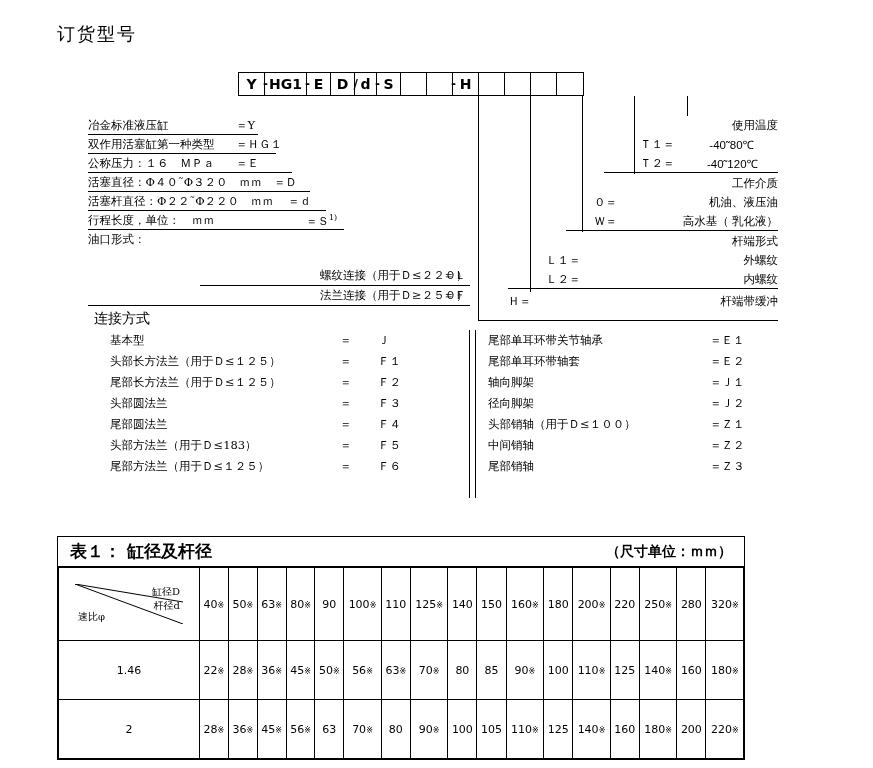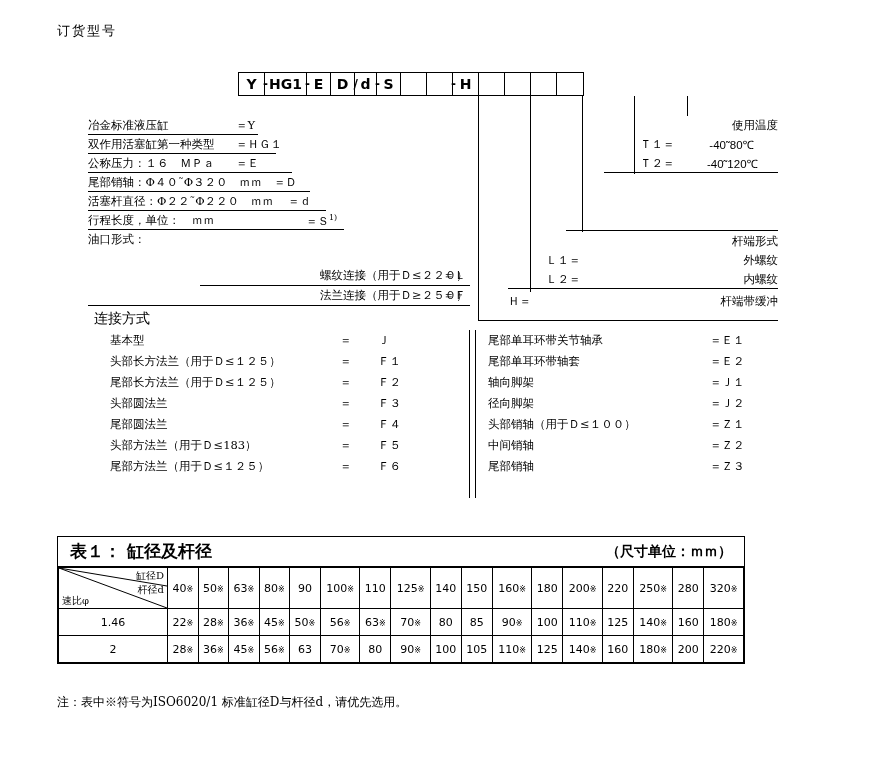--- a/index.html
+++ b/index.html
@@ -18,21 +18,21 @@
   .page {
     position: relative;
     width: 873px;
     height: 768px;
   }
   
   .doc-title {
     position: absolute;
     left: 57px;
     top: 22px;
-    font-size: 13px;
+    font-size: 18px;
     font-family: "DejaVu Serif", "Liberation Serif", serif;
     letter-spacing: 2px;
   }
 
   
   .code-row {
     position: absolute;
     left: 238px;
     top: 72px;
     display: flex;
@@ -188,21 +188,21 @@
   table.t1 td {
     border: 1px solid #000;
     text-align: center;
     height: 26px;
     padding: 0 1px;
     white-space: nowrap;
   }
   table.t1 td.first {
     width: 108px;
     position: relative;
-    padding: 0;
+    padding: 16px;
   }
   table.t1 tr.hdr td { height: 40px; }
   .corner {
     position: relative;
     width: 108px;
     height: 40px;
     font-size: 10px;
     font-family: "DejaVu Serif", "Liberation Serif", serif;
   }
   .corner .c-d {
@@ -298,21 +298,21 @@
         <span class="t">双作用活塞缸第一种类型</span>
         <span class="eq" style="left: 148px;">＝ＨＧ１</span>
         <span class="ul" style="width: 188px;"></span>
       </div>
       <div class="lrow">
         <span class="t">公称压力：１６　ＭＰａ</span>
         <span class="eq" style="left: 148px;">＝Ｅ</span>
         <span class="ul" style="width: 204px;"></span>
       </div>
       <div class="lrow">
-        <span class="t">尾部销轴：Φ４０˜Φ３２０　ｍｍ</span>
+        <span class="t">活塞直径：Φ４０˜Φ３２０　ｍｍ</span>
         <span class="eq" style="left: 186px;">＝Ｄ</span>
         <span class="ul" style="width: 222px;"></span>
       </div>
       <div class="lrow">
         <span class="t">活塞杆直径：Φ２２˜Φ２２０　ｍｍ</span>
         <span class="eq" style="left: 200px;">＝ｄ</span>
         <span class="ul" style="width: 238px;"></span>
       </div>
       <div class="lrow">
         <span class="t">行程长度，单位：　ｍｍ</span>
@@ -348,20 +348,33 @@
       <span class="val" style="right:24px;">-40˜80℃</span>
     </div>
     <div class="rrow">
       <span class="code" style="left:36px;">Ｔ２＝</span>
       <span class="val" style="right:20px;">-40˜120℃</span>
     </div>
   </div>
   <div class="hline" style="left:604px; top:172px; width:174px;"></div>
   <div class="vline" style="left:687px; top:96px; height:20px;"></div>
 
+  <div class="rblock" style="left:566px; top:174px; width:212px;">
+    <div class="rrow">
+      <span class="rhead">工作介质</span>
+    </div>
+    <div class="rrow">
+      <span class="code" style="left:28px;">０＝</span>
+      <span class="val" style="right:0px;">机油、液压油</span>
+    </div>
+    <div class="rrow">
+      <span class="code" style="left:28px;">Ｗ＝</span>
+      <span class="val" style="right:0px;">高水基（ 乳化液）</span>
+    </div>
+  </div>
   <div class="hline" style="left:566px; top:230px; width:212px;"></div>
   <div class="vline" style="left:634px; top:96px; height:78px;"></div>
 
   <div class="rblock" style="left:528px; top:232px; width:250px;">
     <div class="rrow">
       <span class="rhead">杆端形式</span>
     </div>
     <div class="rrow">
       <span class="code" style="left:18px;">Ｌ１＝</span>
       <span class="val" style="right:0px;">外螺纹</span>
@@ -531,15 +544,14 @@
             <td>140<span class="star">※</span></td>
             <td>160</td>
             <td>180<span class="star">※</span></td>
             <td>200</td>
             <td>220<span class="star">※</span></td>
           </tr>
         </tbody>
     </table>
   </div>
 
-  <div class="note">注：表中※符号为ISO6020/1 标准缸径D与杆径d，请优先选用。</div>
 
 </div>
 
 </body></html>

